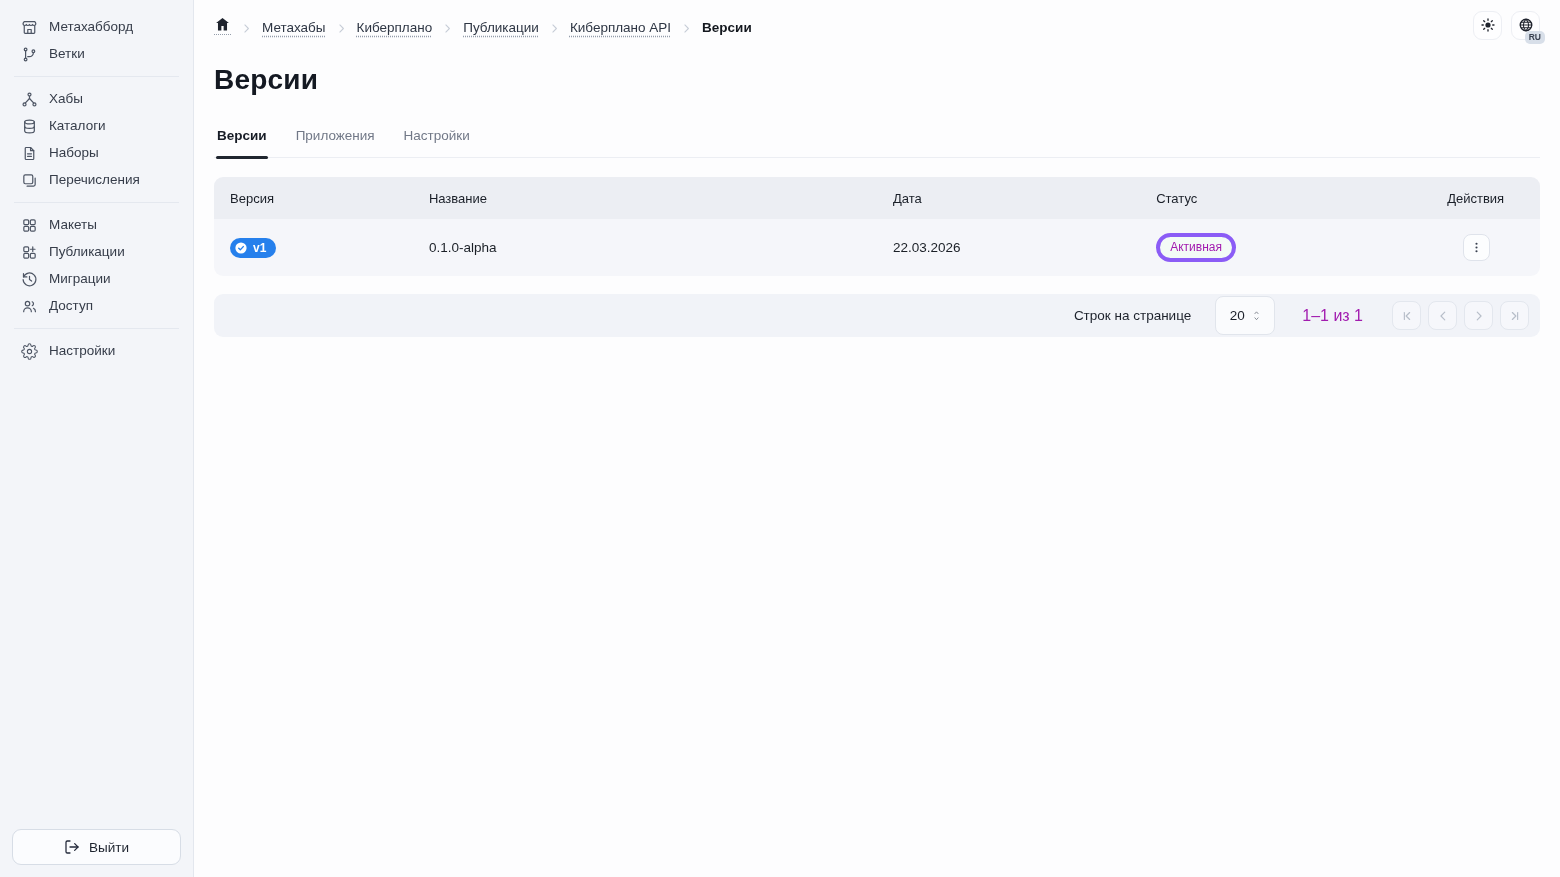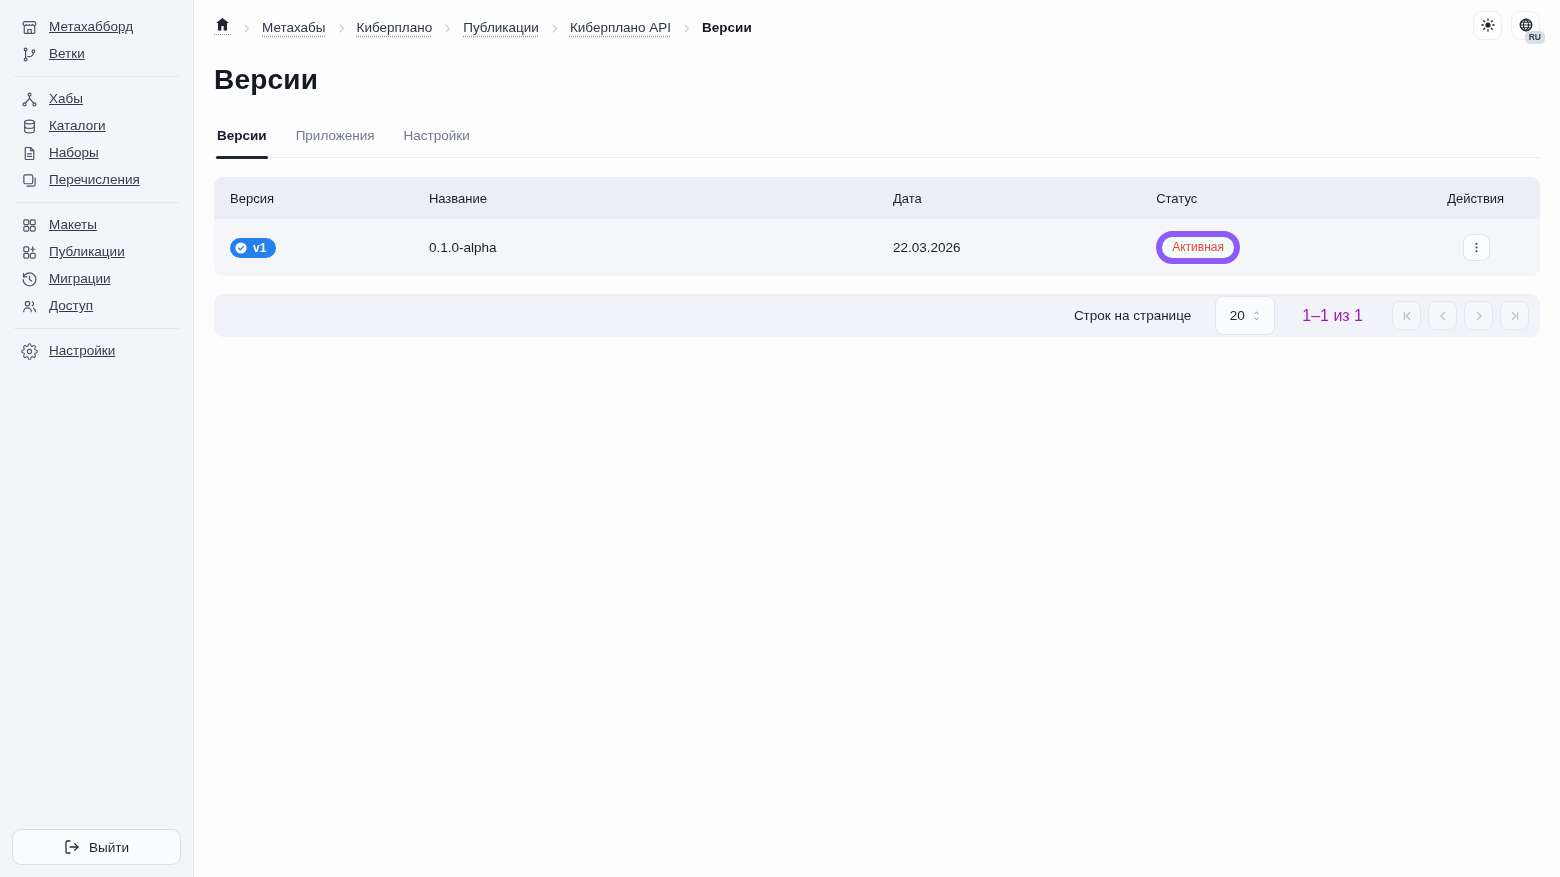--- a/index.html
+++ b/index.html
@@ -15,21 +15,21 @@
 
   
   .sidebar{
     width:194px;min-width:194px;height:100%;
     background:#f3f5f9;border-right:1px solid #e3e7ee;
     display:flex;flex-direction:column;padding:13px 12px 12px;
   }
   .nav-item{
     display:flex;align-items:center;gap:11px;
     padding:4px 9px;margin:1px 0;border-radius:7px;
-    color:#363d4a;font-size:13.5px;cursor:pointer;line-height:18px;text-decoration:underline;
+    color:#363d4a;font-size:13.5px;cursor:pointer;line-height:18px;
   }
   .nav-item .icon{width:17px;height:17px;color:#4d5564}
   .nav-divider{height:1px;background:#e4e8ef;margin:9px 2px;}
   .sidebar-spacer{flex:1}
   .logout-btn{
     display:flex;align-items:center;justify-content:center;gap:9px;
     height:36px;border:1px solid #d7dde6;border-radius:9px;
     background:#fbfcfe;font-size:13.5px;color:#1d232e;cursor:pointer;
     font-family:inherit;width:100%;
   }
@@ -90,22 +90,22 @@
   .t-head .cell.c5{padding-left:0}
   .t-body .cell{font-size:13.5px;color:#1b2027}
 
   .version-badge{
     display:inline-flex;align-items:center;gap:5px;background:#2680ec;
     border-radius:999px;padding:3px 10px 3px 4px;color:#fff;
     font-size:12px;font-weight:700;cursor:pointer;
   }
   .version-badge .icon{width:14px;height:14px}
   .status-badge{
-    display:inline-block;padding:4px 10px;border:6px solid #8b5cf6;
-    background:#f3fbf6;color:#ef4444;font-size:12px;border-radius:999px;line-height:13px;
+    display:inline-block;padding:4px 10px;border:4px solid #8b5cf6;
+    background:#f3fbf6;color:#a21caf;font-size:12px;border-radius:999px;line-height:13px;
   }
   .actions-btn{
     width:27px;height:27px;border:1px solid #dfe3eb;border-radius:8px;
     background:#fcfdfe;display:flex;align-items:center;justify-content:center;
     cursor:pointer;padding:0;
   }
   .actions-btn .icon{width:15px;height:15px;color:#394050}
 
   
   .pagination{

